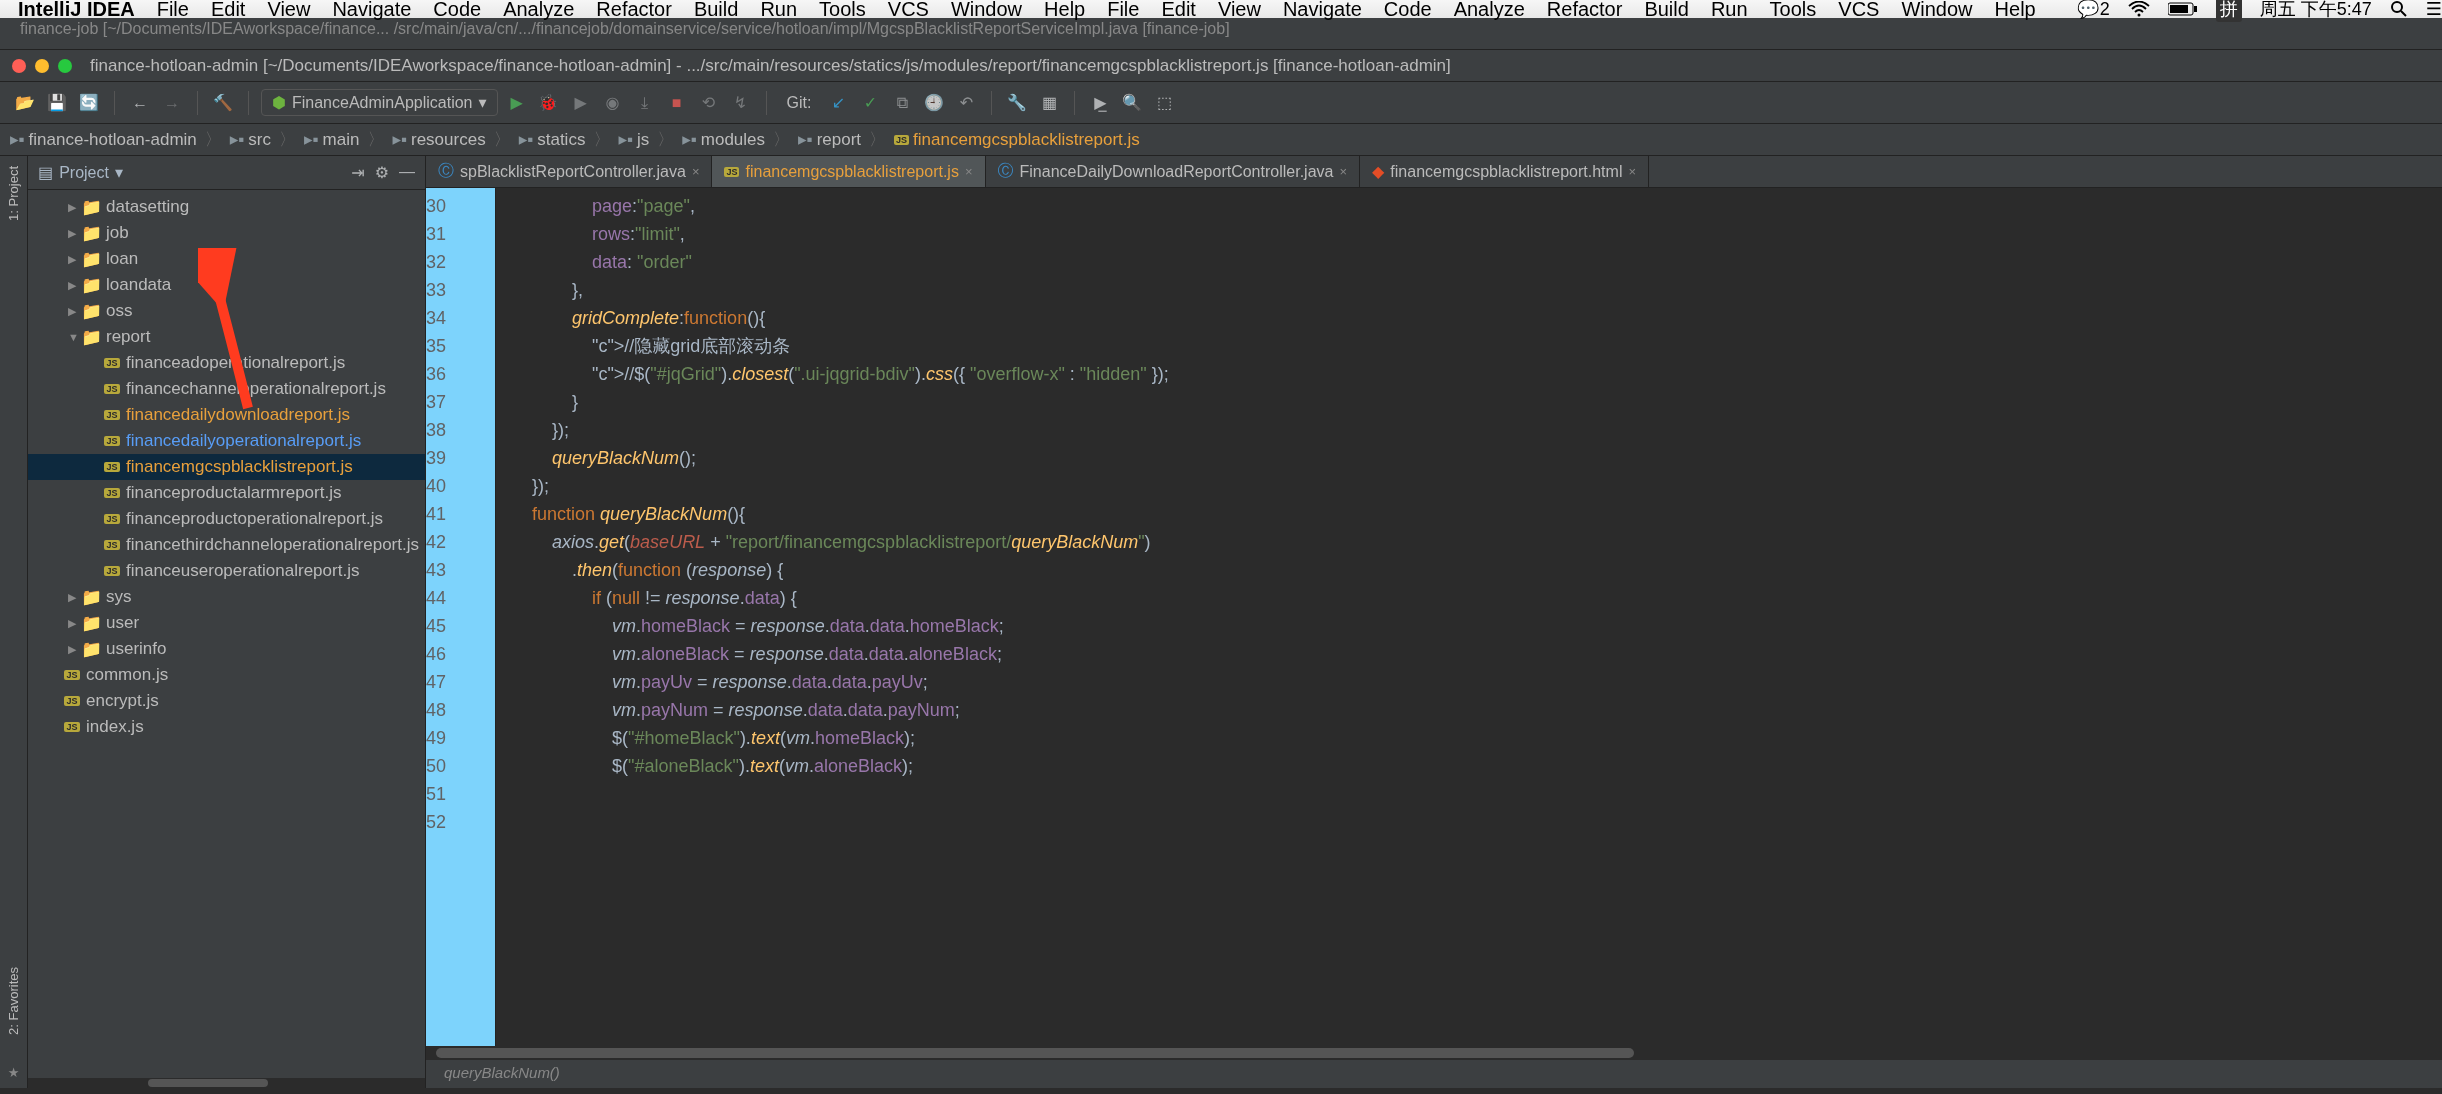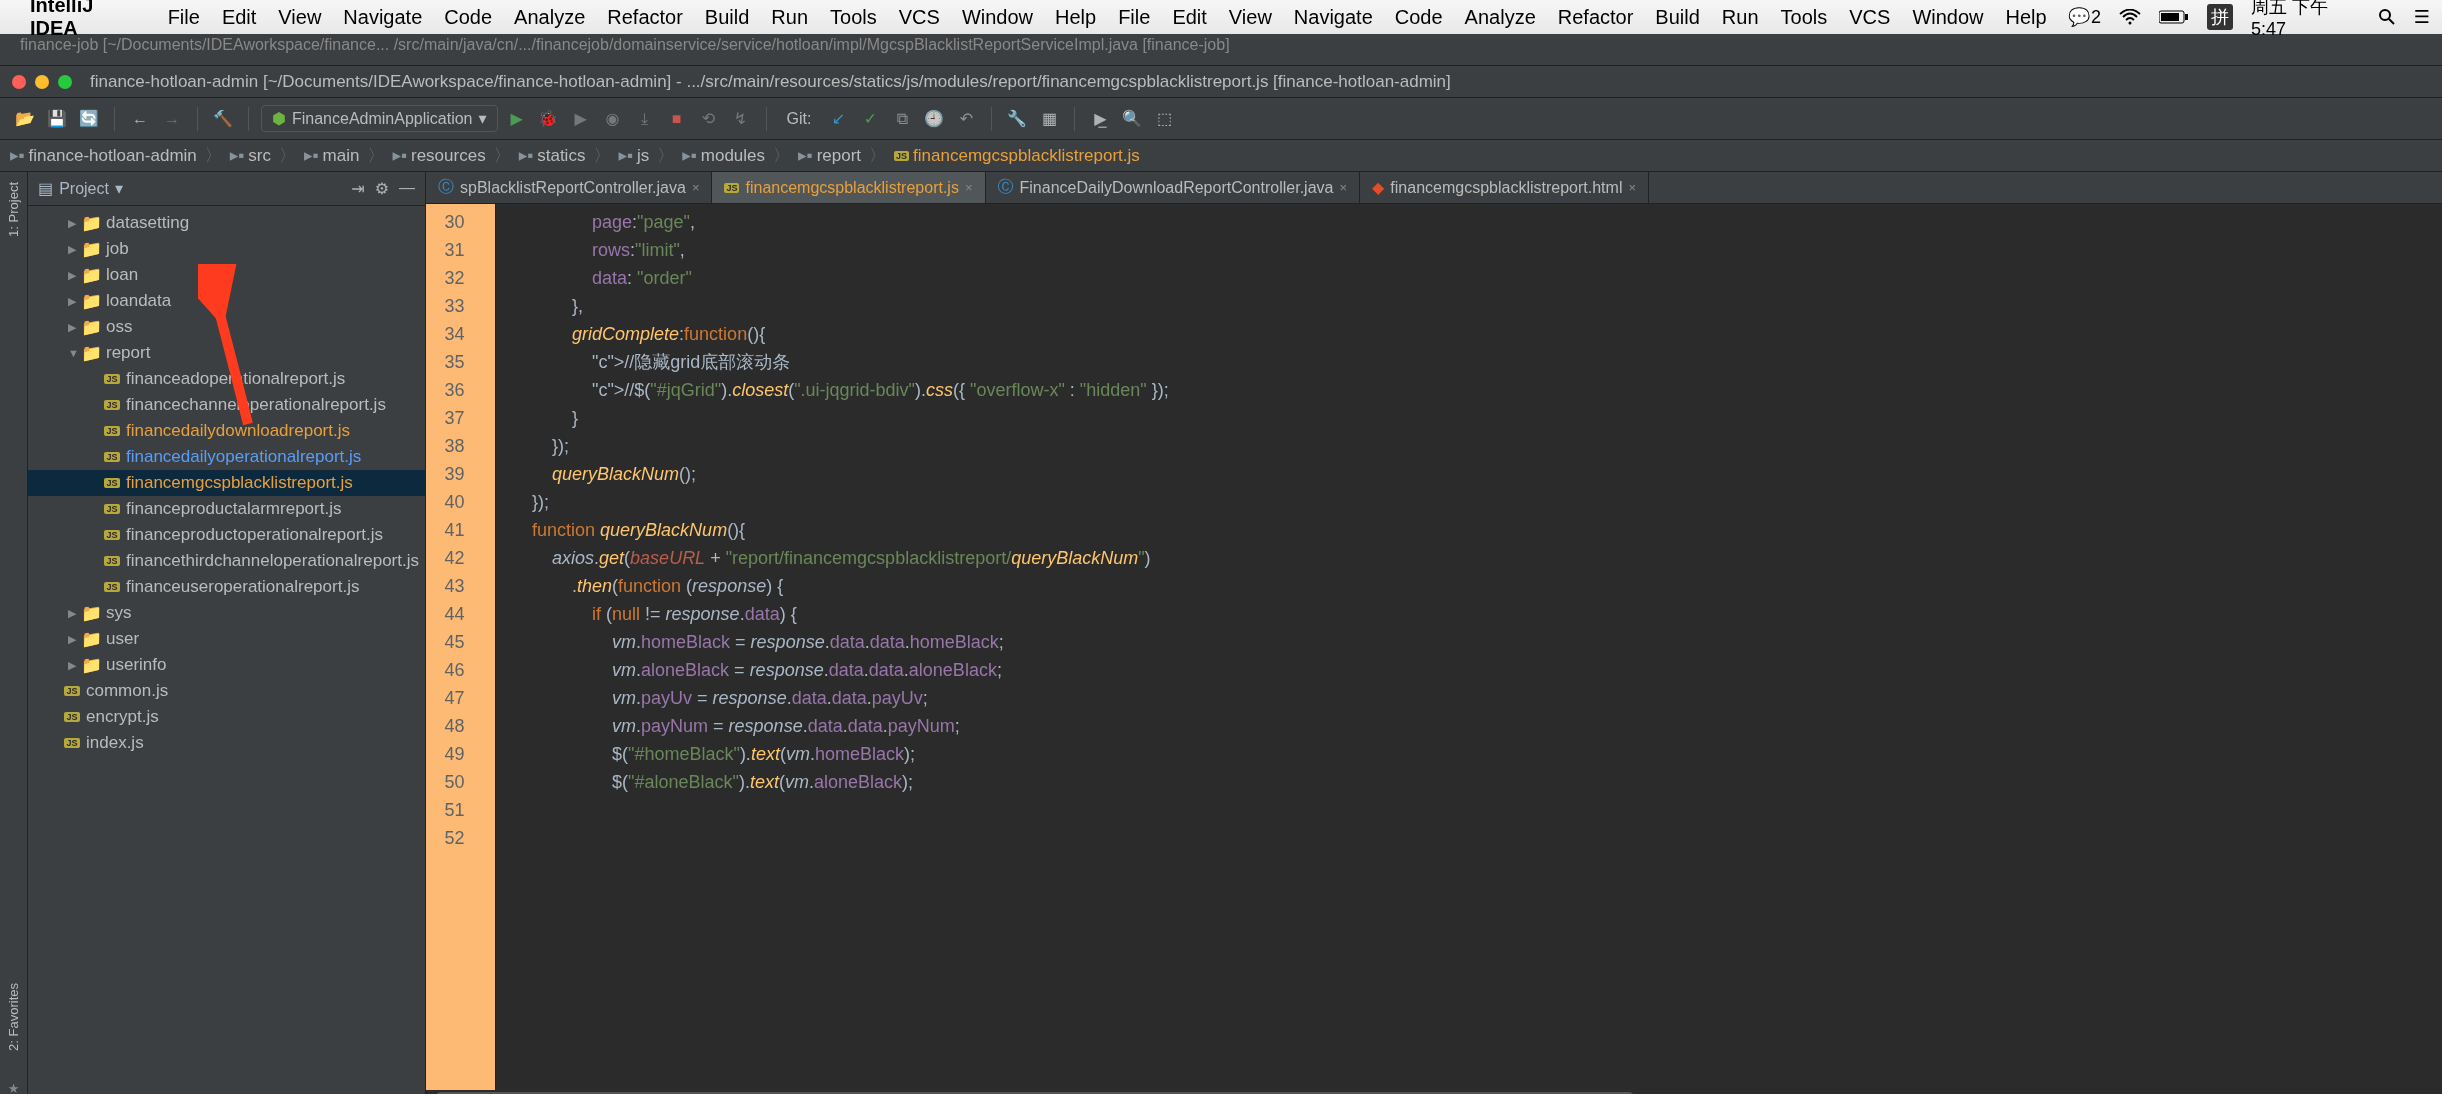--- a/index.html
+++ b/index.html
@@ -1,17 +1,17 @@
 <!DOCTYPE html>
 <html><head>
 <meta charset="utf-8">
 <style>
 * { margin: 0; padding: 0; box-sizing: border-box; font-family: -apple-system, BlinkMacSystemFont, "Segoe UI", sans-serif; }
 body { background: #2b2b2b; color: #a9b7c6; font-size: 13px; overflow: hidden; width: 2442px; height: 1094px; transform-origin: top left; }
-.macos-menubar { height: 34px; background: linear-gradient(#f6f6f6, #e8e8e8); display: flex; align-items: center; padding: 0 12px; font-size: 20px; color: #000; }
+.macos-menubar { height: 18px; background: linear-gradient(#f6f6f6, #e8e8e8); display: flex; align-items: center; padding: 0 0; font-size: 20px; color: #000; }
 .apple-logo { font-size: 22px; margin-right: 18px; }
 .menubar-app { font-weight: bold; margin-right: 22px; }
 .menubar-item { margin-right: 22px; cursor: default; }
 .menubar-right { margin-left: auto; display: flex; align-items: center; gap: 18px; font-size: 18px; }
 .menubar-right span { display: inline-flex; align-items: center; }
 .dim-tab { height: 32px; background: #3c3f41; color: #888; font-size: 16px; padding: 2px 20px; border-bottom: 1px solid #222; }
 .window-titlebar { height: 32px; background: #3c3f41; display: flex; align-items: center; padding: 0 12px; border-bottom: 1px solid #222; color: #bbb; font-size: 17px; }
 .traffic-lights { display: flex; gap: 9px; margin-right: 18px; }
 .traffic-light { width: 14px; height: 14px; border-radius: 50%; }
 .tl-red { background: #ff5f56; }
@@ -45,21 +45,21 @@
 .js-badge { background: #b7a83b; color: #2b2b2b; font-size: 9px; font-weight: bold; padding: 0 2px; border-radius: 2px; }
 .scrollbar-h { height: 10px; background: #2b2b2b; position: relative; }
 .scrollbar-h .thumb { position: absolute; left: 120px; width: 120px; height: 8px; top: 1px; background: #555; border-radius: 4px; }
 .editor-area { flex: 1; display: flex; flex-direction: column; background: #2b2b2b; }
 .editor-tabs { height: 32px; background: #3c3f41; display: flex; align-items: stretch; border-bottom: 1px solid #222; font-size: 16px; }
 .ed-tab { display: flex; align-items: center; padding: 0 12px; gap: 6px; border-right: 1px solid #222; cursor: pointer; color: #bbb; }
 .ed-tab.active { background: #515658; }
 .ed-tab.active .tab-name { color: #e8a03c; }
 .ed-tab .close-x { color: #888; font-size: 13px; }
 .editor-body { flex: 1; display: flex; overflow: hidden; font-family: "Menlo", "Consolas", monospace; font-size: 18px; line-height: 28px; }
-.gutter-nums { width: 70px; background: #fdba74; color: #606366; text-align: center; padding: 4px 12px 4px 0; border-right: 1px solid #222; }
+.gutter-nums { width: 70px; background: #7dd3fc; color: #606366; text-align: left; padding: 4px 12px 4px 0; border-right: 1px solid #222; }
 .code-content { flex: 1; padding: 4px 0 4px 16px; position: relative; overflow: hidden; }
 .code-line { white-space: pre; }
 .k { color: #cc7832; }
 .s { color: #6a8759; }
 .fn { color: #ffc66d; }
 .p { color: #9876aa; }
 .id { color: #a9b7c6; }
 .it { font-style: italic; }
 .err { color: #bc5c4c; font-style: italic; }
 .editor-scroll-h { height: 14px; background: #2b2b2b; position: relative; margin: 0 10px; }
@@ -468,20 +468,21 @@
           <div class="code-line">                    <span class="id it">vm</span>.<span class="p">aloneBlack</span> = <span class="id it">response</span>.<span class="p">data</span>.<span class="p">data</span>.<span class="p">aloneBlack</span>;</div>
           <div class="code-line">                    <span class="id it">vm</span>.<span class="p">payUv</span> = <span class="id it">response</span>.<span class="p">data</span>.<span class="p">data</span>.<span class="p">payUv</span>;</div>
           <div class="code-line">                    <span class="id it">vm</span>.<span class="p">payNum</span> = <span class="id it">response</span>.<span class="p">data</span>.<span class="p">data</span>.<span class="p">payNum</span>;</div>
           <div class="code-line">                    $(<span class="s">"#homeBlack"</span>).<span class="fn it">text</span>(<span class="id it">vm</span>.<span class="p">homeBlack</span>);</div>
           <div class="code-line">                    $(<span class="s">"#aloneBlack"</span>).<span class="fn it">text</span>(<span class="id it">vm</span>.<span class="p">aloneBlack</span>);</div>
         </div>
     </div>
     <div class="editor-scroll-h">
         <div class="thumb"></div>
       </div>
+    <div class="status-hint">queryBlackNum()</div>
   </div>
 
   <svg class="arrow-annotation" width="80" height="180">
     <defs>
         <marker id="ah" markerWidth="12" markerHeight="12" refX="6" refY="6" orient="auto">
           <path d="M0,0 L12,6 L0,12 Z" fill="#ff3b1f"></path>
         </marker>
       </defs>
     <path d="M10,5 Q30,80 50,160" stroke="#ff3b1f" stroke-width="10" fill="none" marker-start="url(#ah)"></path>
   </svg>

